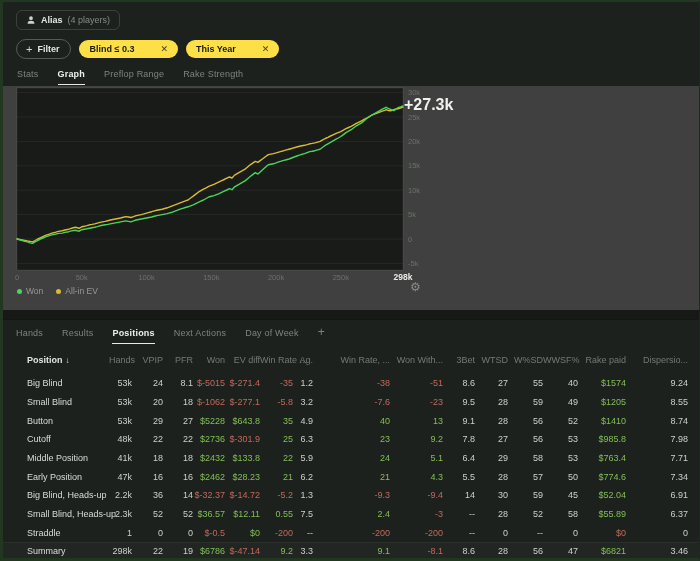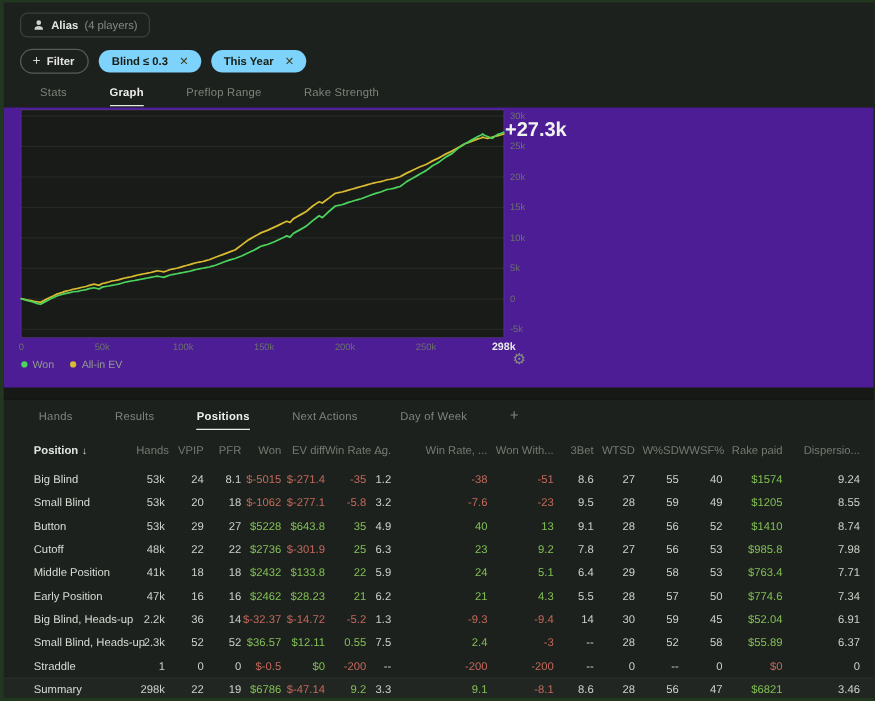--- a/index.html
+++ b/index.html
@@ -27,33 +27,33 @@
   .filter-row { margin-top:8px; padding-left:13px; display:flex; align-items:center; gap:8px; height:21px; }
   .filter-btn {
     display:inline-flex; align-items:center; gap:5px;
     border:1px solid #565c55; border-radius:999px;
     padding:4px 11px 4px 9px; background:transparent;
     color:#e4e6e2; font-size:9px; font-weight:bold; cursor:pointer;
     font-family:"Liberation Sans", sans-serif;
   }
   .filter-btn .plus { font-size:11px; line-height:8px; font-weight:normal; color:#d6d9d4; }
   .chip {
-    display:inline-flex; align-items:center; gap:9px;
-    background:#7dd3fc; border-radius:999px;
+    display:inline-flex; align-items:center; gap:26px;
+    background:#fde047; border-radius:999px;
     padding:4px 10px; cursor:pointer;
   }
   .chip .lbl { font-size:9px; font-weight:bold; color:#181b10; }
   .chip .x { font-size:9px; color:#41452a; cursor:pointer; line-height:8px; }
   
   .tabs { display:flex; gap:19px; padding-left:14px; margin-top:10px; }
-  .tab { font-size:9px; color:#7e847c; padding-bottom:5px; cursor:pointer; border-bottom:1.5px solid transparent; letter-spacing:.2px;margin-left:15px; }
+  .tab { font-size:9px; color:#7e847c; padding-bottom:5px; cursor:pointer; border-bottom:1.5px solid transparent; letter-spacing:.2px; }
   .tab.active { color:#eef0ec; font-weight:bold; border-bottom-color:#e8eae6; }
   .tab.plus { font-size:12px; line-height:9px; padding-bottom:3px; }
   
-  .chart-section { position:relative; height:224px; margin-top:1px; background:#4c1d95; }
+  .chart-section { position:relative; height:224px; margin-top:1px; background:#404040; }
   .chart-annotation { position:absolute; left:401px; top:10px; font-size:16px; font-weight:bold; color:#f0f2ee; }
   .legend { position:absolute; left:14px; top:200px; display:flex; gap:13px; align-items:center; }
   .legend-item { display:flex; align-items:center; gap:4px; cursor:pointer; }
   .legend-dot { width:5px; height:5px; border-radius:50%; }
   .legend-label { font-size:8.5px; color:#939a92; }
   .gear { position:absolute; left:407px; top:195px; font-size:12px; color:#888e87; cursor:pointer; line-height:12px; }
   
   .band { height:10px; background:#161915; border-bottom:1px solid #131612; }
   
   .table-area { padding-top:8px; }

